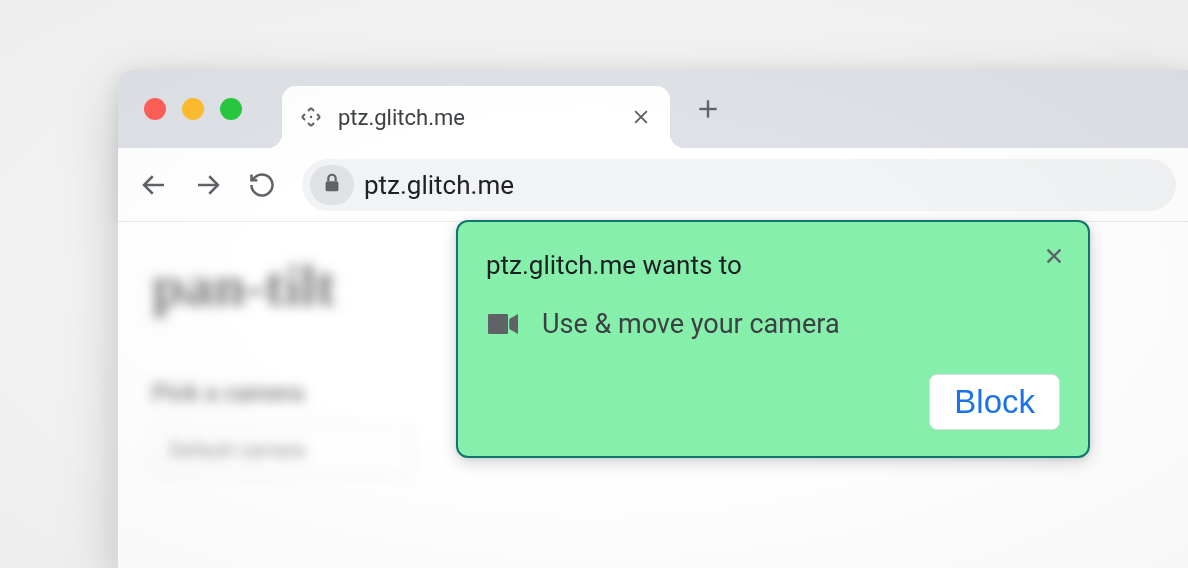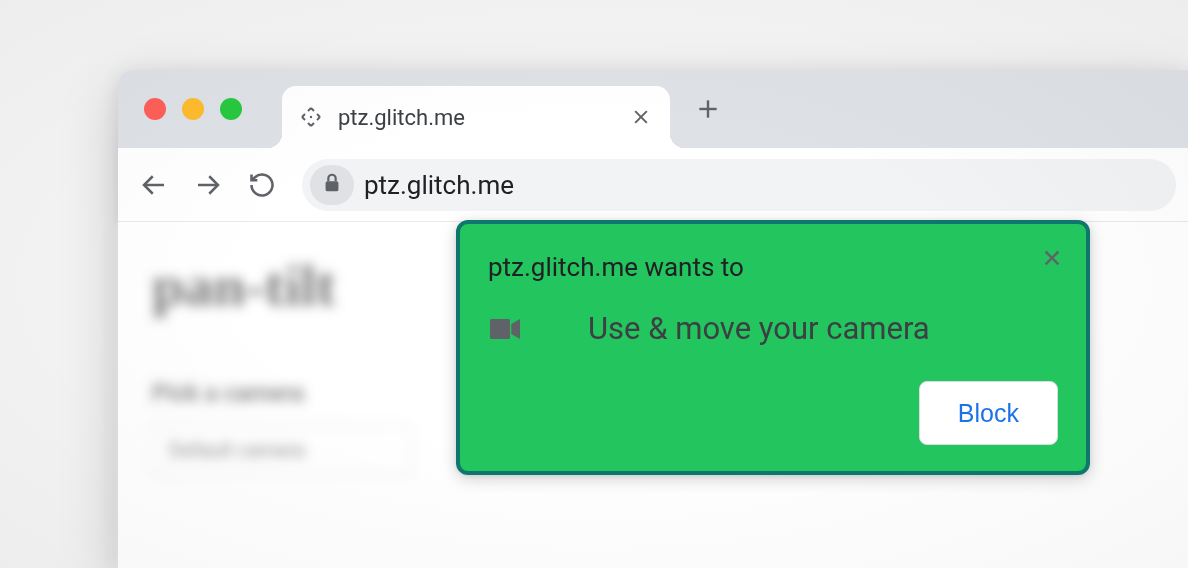--- a/index.html
+++ b/index.html
@@ -198,22 +198,22 @@
       font-size: 20px;
       color: #333;
       width: 260px;
       background: #fff;
     }
     .permission-popup {
       position: absolute;
       top: 150px;
       left: 338px;
       width: 634px;
-      background: #22c55e;
-      border: 4px solid #0f766e;
+      background: #86efac;
+      border: 2px solid #0f766e;
       border-radius: 12px;
       box-shadow: 0 4px 16px rgba(0,0,0,0.18), 0 1px 4px rgba(0,0,0,0.08);
       padding: 28px 28px 26px 28px;
       z-index: 10;
     }
     .popup-close {
       position: absolute;
       top: 16px;
       right: 16px;
       width: 36px;
@@ -236,42 +236,41 @@
       gap: 24px;
       margin-bottom: 34px;
       padding-left: 2px;
     }
     .perm-icon {
       width: 30px;
       height: 22px;
       color: #5f6368;
     }
     .perm-text {
-      font-size: 31px;
+      font-size: 27px;
       color: #3c4043;
-      margin-left: 44px;
     }
     .popup-actions {
       display: flex;
       justify-content: flex-end;
       gap: 18px;
     }
     .popup-btn {
       min-width: 116px;
-      height: 64px;
+      height: 56px;
       border: 1px solid #dadce0;
       border-radius: 8px;
       background: #fff;
-      font-size: 25px;
+      font-size: 33px;
       color: #1a73e8;
       cursor: pointer;
       display: flex;
       align-items: center;
       justify-content: center;
-      padding: 0 38px;
+      padding: 0 24px;
     }
   </style>
 </head>
 <body>
 
 <div class="browser-window">
 
   <div class="title-bar">
     <div class="traffic-lights">
       <div class="traffic-light tl-close"></div>

